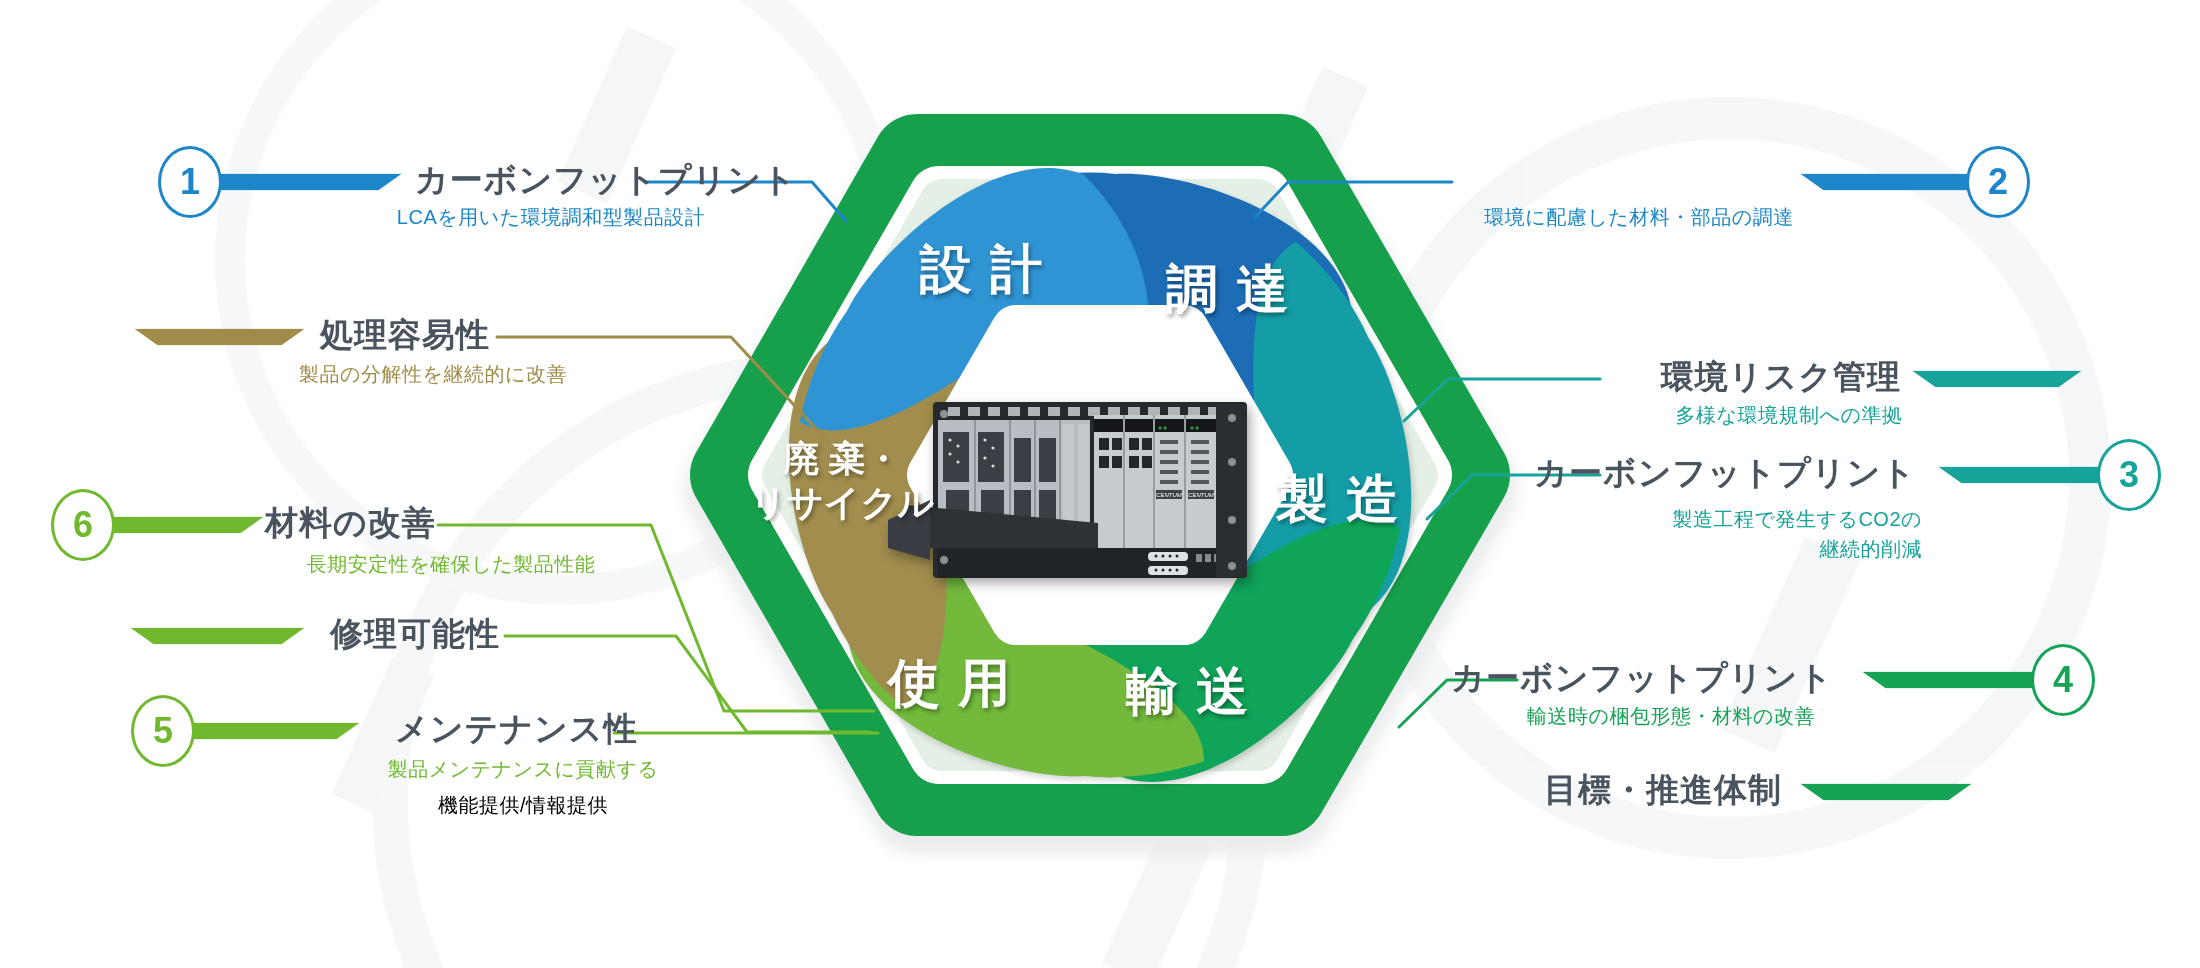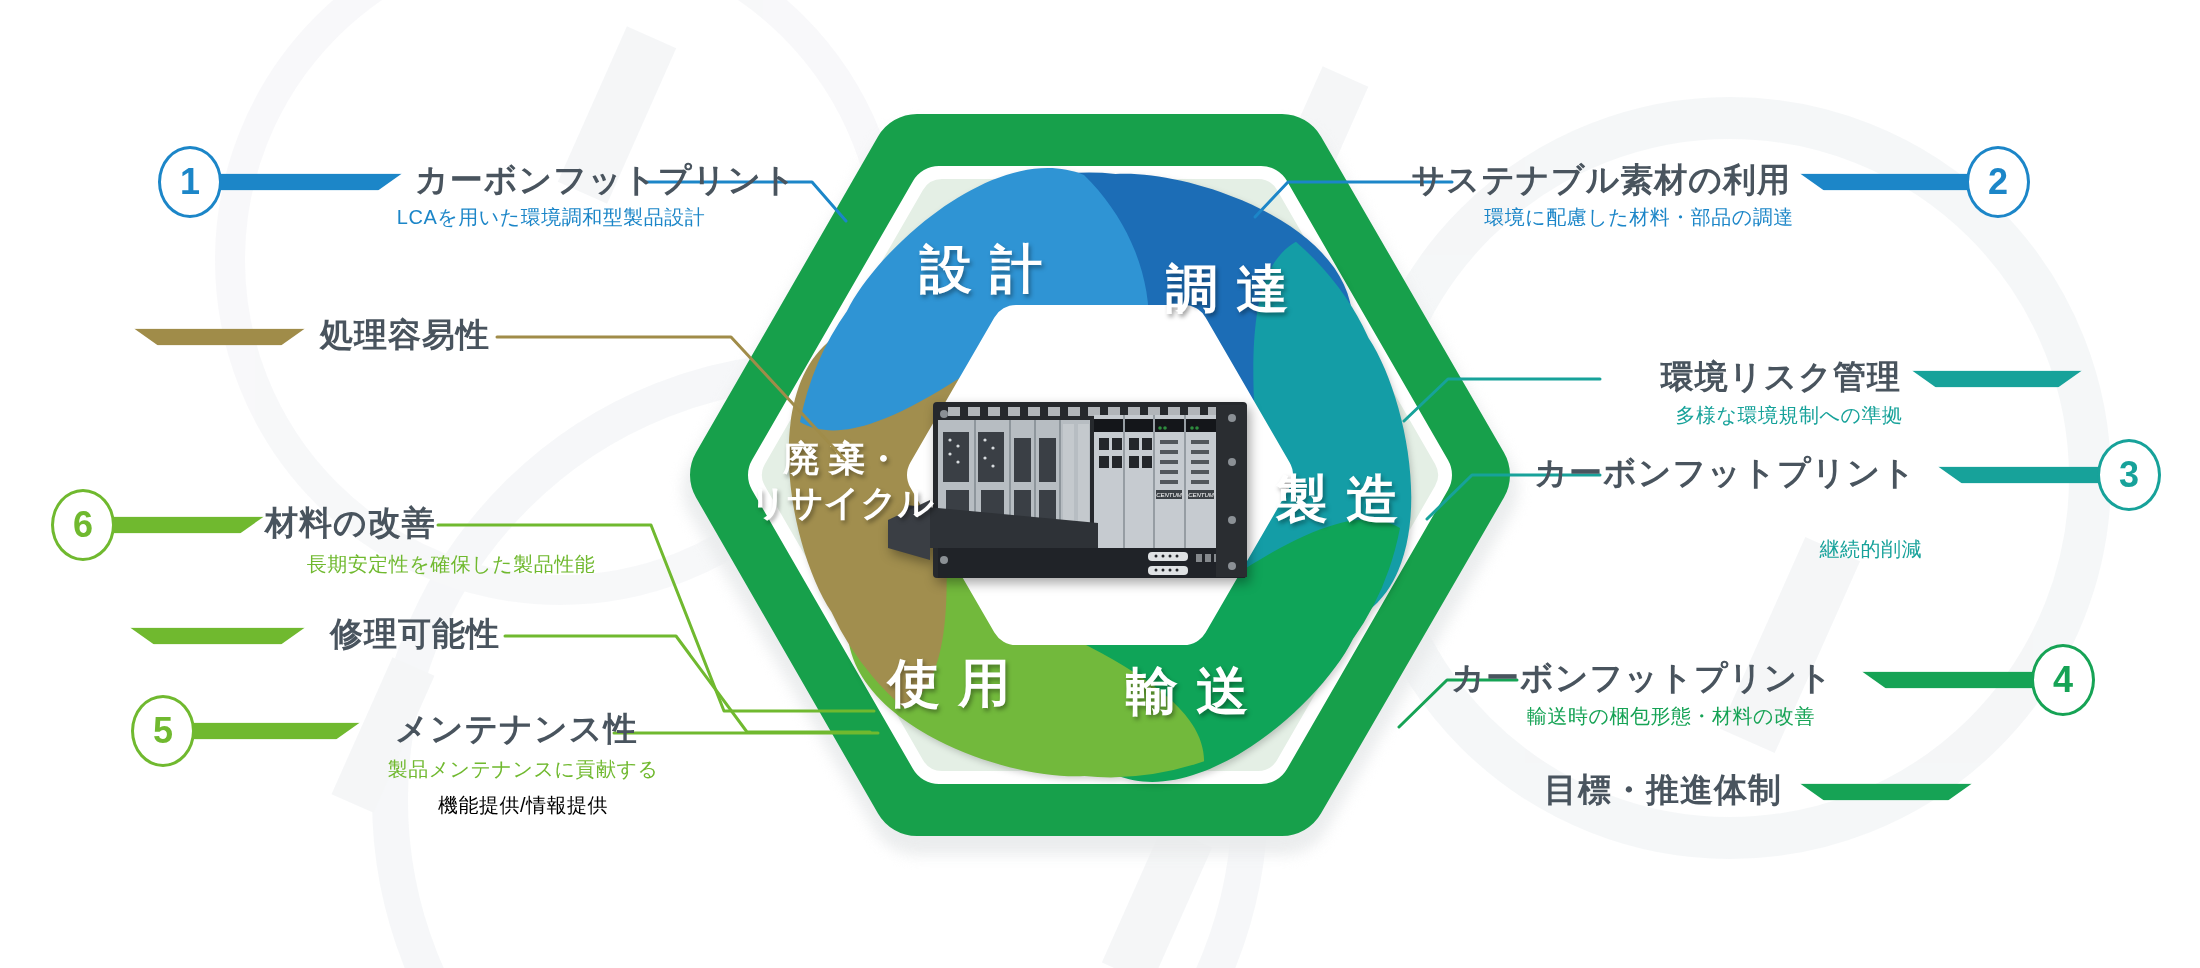--- a/index.html
+++ b/index.html
@@ -224,35 +224,36 @@
       <polyline points="614,733 878,733" stroke="#70B92F"></polyline>
       <polyline points="1517,680 1447,680 1399,727" stroke="#16A355"></polyline>
     </g>
   </svg>
 
   <div class="num-circle" style="left: 190px; top: 182px; color: rgb(28, 134, 200); border-color: rgb(28, 134, 200);">1</div>
   <div class="bar cut-right" style="left: 221px; top: 182px; width: 181px; background: rgb(28, 134, 200);"></div>
   <div class="callout-title" style="left:415px;top:182px;">カーボンフットプリント</div>
   <div class="callout-sub" style="left: 551px; top: 217px; color: rgb(28, 134, 200);">LCAを用いた環境調和型製品設計</div>
 
-  <div class="callout-title" style="right:409px;top:182px;">サステナブル素材の利用</div>
   <div class="bar cut-left" style="left: 1800px; top: 182px; width: 167px; background: rgb(28, 134, 200);"></div>
   <div class="num-circle" style="left: 1998px; top: 182px; color: rgb(28, 134, 200); border-color: rgb(28, 134, 200);">2</div>
   <div class="callout-sub" style="left: 1639px; top: 217px; color: rgb(28, 134, 200);">環境に配慮した材料・部品の調達</div>
 
   <div class="bar trapezoid" style="left: 134px; top: 337px; width: 171px; background: rgb(160, 140, 73);"></div>
   <div class="callout-title" style="left:320px;top:337px;">処理容易性</div>
+  <div class="callout-sub" style="left: 433px; top: 374px; color: rgb(160, 140, 73);">製品の分解性を継続的に改善</div>
 
   <div class="callout-title" style="right:299px;top:379px;">環境リスク管理</div>
   <div class="bar trapezoid" style="left: 1912px; top: 379px; width: 170px; background: rgb(23, 162, 154);"></div>
   <div class="callout-sub" style="left: 1789px; top: 415px; color: rgb(23, 162, 154);">多様な環境規制への準拠</div>
 
   <div class="callout-title" style="right:284px;top:475px;">カーボンフットプリント</div>
   <div class="bar cut-left" style="left: 1938px; top: 475px; width: 160px; background: rgb(23, 162, 154);"></div>
   <div class="num-circle" style="left: 2129px; top: 475px; color: rgb(23, 162, 154); border-color: rgb(23, 162, 154);">3</div>
+  <div class="callout-sub right-anchor" style="right: 278px; top: 519px; color: rgb(23, 162, 154);">製造工程で発生するCO2の</div>
   <div class="callout-sub right-anchor" style="right: 278px; top: 549px; color: rgb(23, 162, 154);">継続的削減</div>
 
   <div class="callout-title" style="right:367px;top:680px;">カーボンフットプリント</div>
   <div class="bar cut-left" style="left: 1862px; top: 680px; width: 170px; background: rgb(22, 163, 85);"></div>
   <div class="num-circle" style="left: 2063px; top: 680px; color: rgb(22, 163, 85); border-color: rgb(22, 163, 85);">4</div>
   <div class="callout-sub" style="left: 1671px; top: 716px; color: rgb(22, 163, 85);">輸送時の梱包形態・材料の改善</div>
 
   <div class="callout-title" style="right:418px;top:792px;">目標・推進体制</div>
   <div class="bar trapezoid" style="left: 1800px; top: 792px; width: 172px; background: rgb(22, 163, 85);"></div>
 

